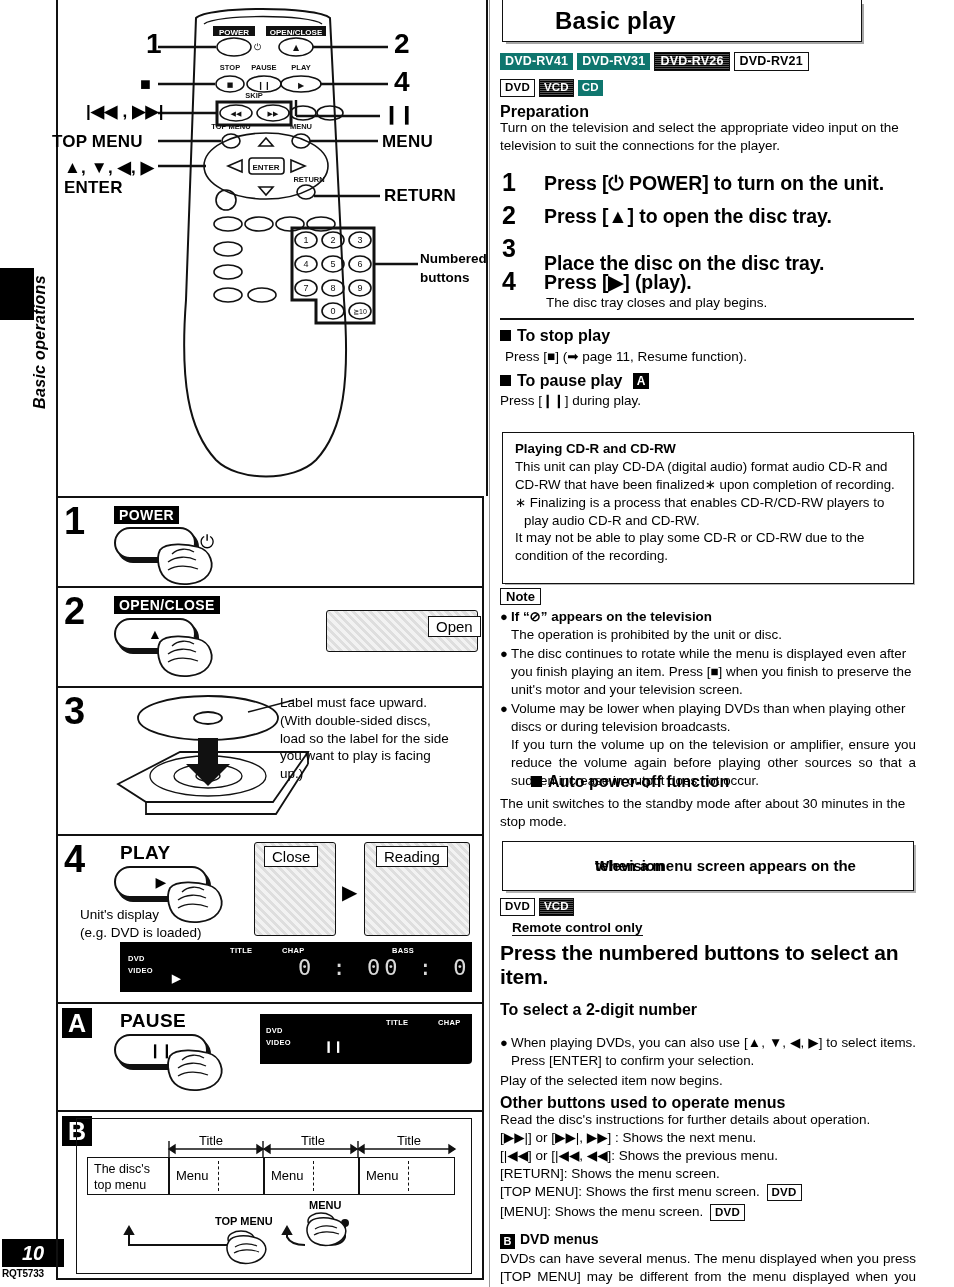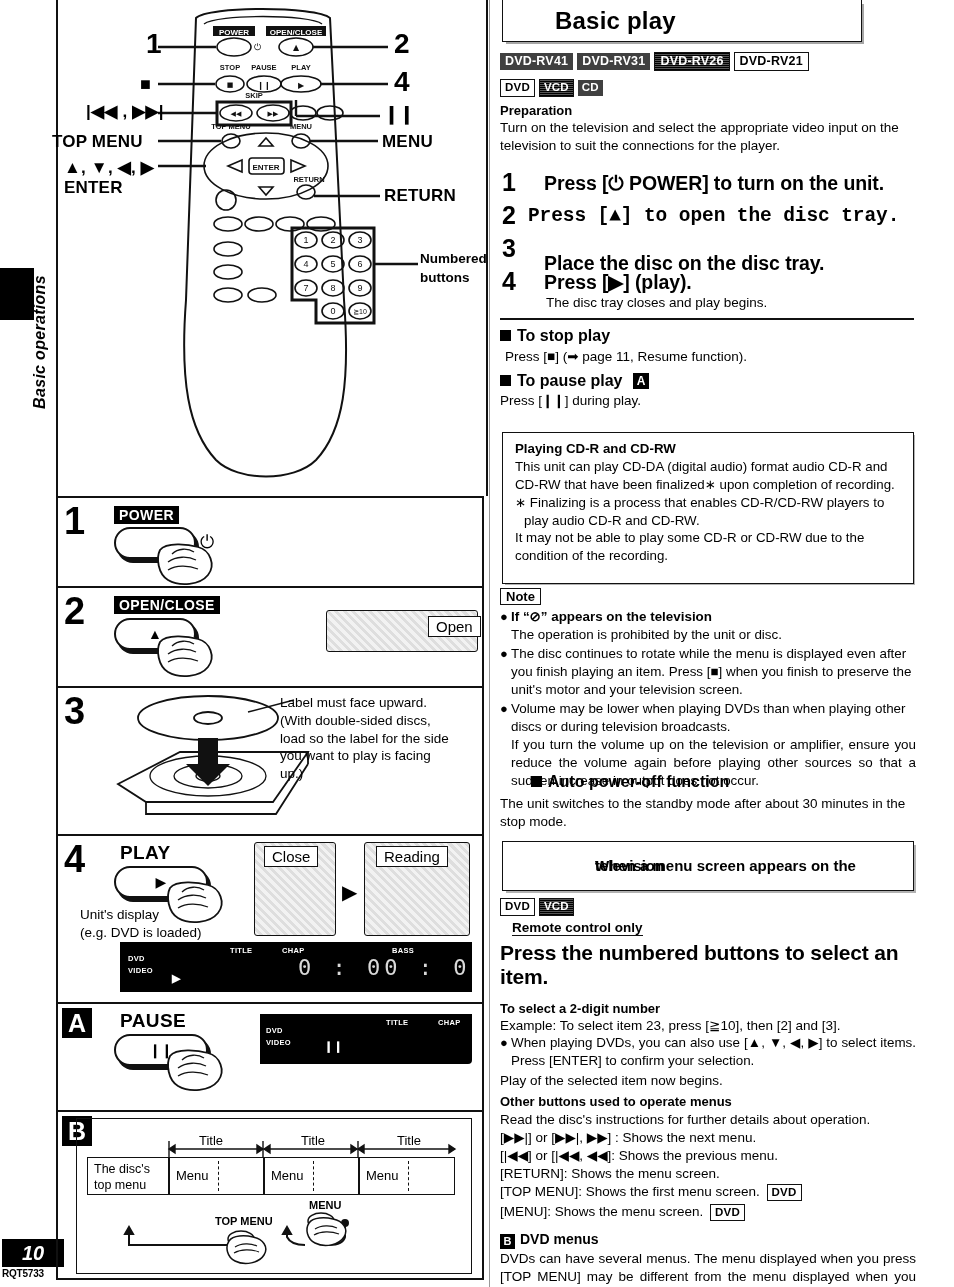--- a/index.html
+++ b/index.html
@@ -79,27 +79,27 @@
   
   #title-box{position:absolute;left:6px;top:0px;width:360px;height:42px;
     border:1.6px solid #111;border-top:none;box-sizing:border-box;
     box-shadow:3px 3px 0 -1px rgba(0,0,0,.35);text-decoration:underline;}
   #title-box span{position:absolute;left:52px;top:50%;transform:translateY(-50%);
     font-size:24px;font-weight:bold;letter-spacing:.2px;}
 
   .modelrow{position:absolute;left:4px;white-space:nowrap;}
   .chip{display:inline-block;font-size:12.5px;font-weight:bold;letter-spacing:.2px;
         padding:1px 5px;margin-right:4px;line-height:1.2;vertical-align:middle;}
-  .chip.solid{background:#404040;color:#fff;}
+  .chip.solid{background:#0f766e;color:#fff;}
   .chip.outline{background:#fff;color:#000;border:1.5px solid #111;}
   .chip.dither{background:#000;color:#fff;border:1.5px solid #111;
     background-image:repeating-linear-gradient(0deg,#000 0 1px,#555 1px 2px);}
   .chip.sm{font-size:11.5px;padding:1px 4px;}
 
-  .h-bold{position:absolute;font-size:13px;font-weight:bold;}
+  .h-bold{position:absolute;font-size:16px;font-weight:bold;}
   .p-txt{position:absolute;font-size:13.5px;line-height:1.34;}
 
   .stepline{position:absolute;font-size:19.5px;font-weight:bold;letter-spacing:-.1px;}
   .stepnum{position:absolute;font-size:25px;font-weight:bold;line-height:1;}
 
   .rule{position:absolute;background:#111;height:2px;}
 
   .sq-head{position:absolute;font-size:16px;font-weight:bold;}
   .sq-head .sq{display:inline-block;width:11px;height:11px;background:#000;margin-right:6px;}
 
@@ -484,21 +484,21 @@
       <span class="chip outline sm">DVD</span><span class="chip dither sm">VCD</span><span class="chip solid sm">CD</span>
     </div>
 
     <div class="h-bold" style="left:4px;top:103px;">Preparation</div>
     <div class="p-txt" style="left:4px;top:119px;width:414px;">Turn on the television and select the appropriate video input on the television to suit the connections for the player.</div>
 
     <div class="stepnum" style="left:6px;top:170px;">1</div>
     <div class="stepline" style="left:48px;top:172px;">Press [⏻ POWER] to turn on the unit.</div>
 
     <div class="stepnum" style="left:6px;top:203px;">2</div>
-    <div class="stepline" style="left:32px;top:205px;font-family:Liberation Mono, monospace;">Press [▲] to open the disc tray.</div>
+    <div class="stepline" style="left:48px;top:205px;">Press [▲] to open the disc tray.</div>
 
     <div class="stepnum" style="left:6px;top:236px;">3</div>
     <div class="stepline" style="left:48px;top:252px;">Place the disc on the disc tray.</div>
 
     <div class="stepnum" style="left:6px;top:269px;">4</div>
     <div class="stepline" style="left:48px;top:271px;">Press [▶] (play).</div>
     <div class="p-txt" style="left:50px;top:294px;width:370px;">The disc tray closes and play begins.</div>
 
     <div class="rule" style="left:4px;top:318px;width:414px;"></div>
 
@@ -557,21 +557,20 @@
 
     <div class="modelrow" style="top:897px;left:4px;">
       <span class="chip outline sm">DVD</span><span class="chip dither sm">VCD</span>
     </div>
 
     <div id="remote-only" style="left:4px;top:920px;margin-left:12px;">Remote control only</div>
 
     <div id="big-instr" style="left:4px;top:941px;width:416px;">Press the numbered buttons to select an item.</div>
 
     <div class="h-bold" style="left:4px;top:1001px;">To select a 2-digit number</div>
-    <div class="p-txt" style="left:4px;top:1017px;width:416px;">Example:  To select item 23, press [≧10], then [2] and [3].</div>
 
     <div class="bullet" style="left:4px;top:1034px;width:416px;text-align:justify;">
       <span class="dot">●</span>
       <span class="bt">When playing DVDs, you can also use [▲, ▼, ◀, ▶] to select items. Press [ENTER] to confirm your selection.</span>
     </div>
     <div class="p-txt" style="left:4px;top:1072px;width:416px;">Play of the selected item now begins.</div>
 
     <div class="h-bold" style="left:4px;top:1094px;">Other buttons used to operate menus</div>
     <div class="p-txt" style="left:4px;top:1111px;width:416px;">Read the disc's instructions for further details about operation.</div>
     <div class="p-txt" style="left:4px;top:1129px;width:416px;">[▶▶|] or [▶▶|, ▶▶] : Shows the next menu.</div>

